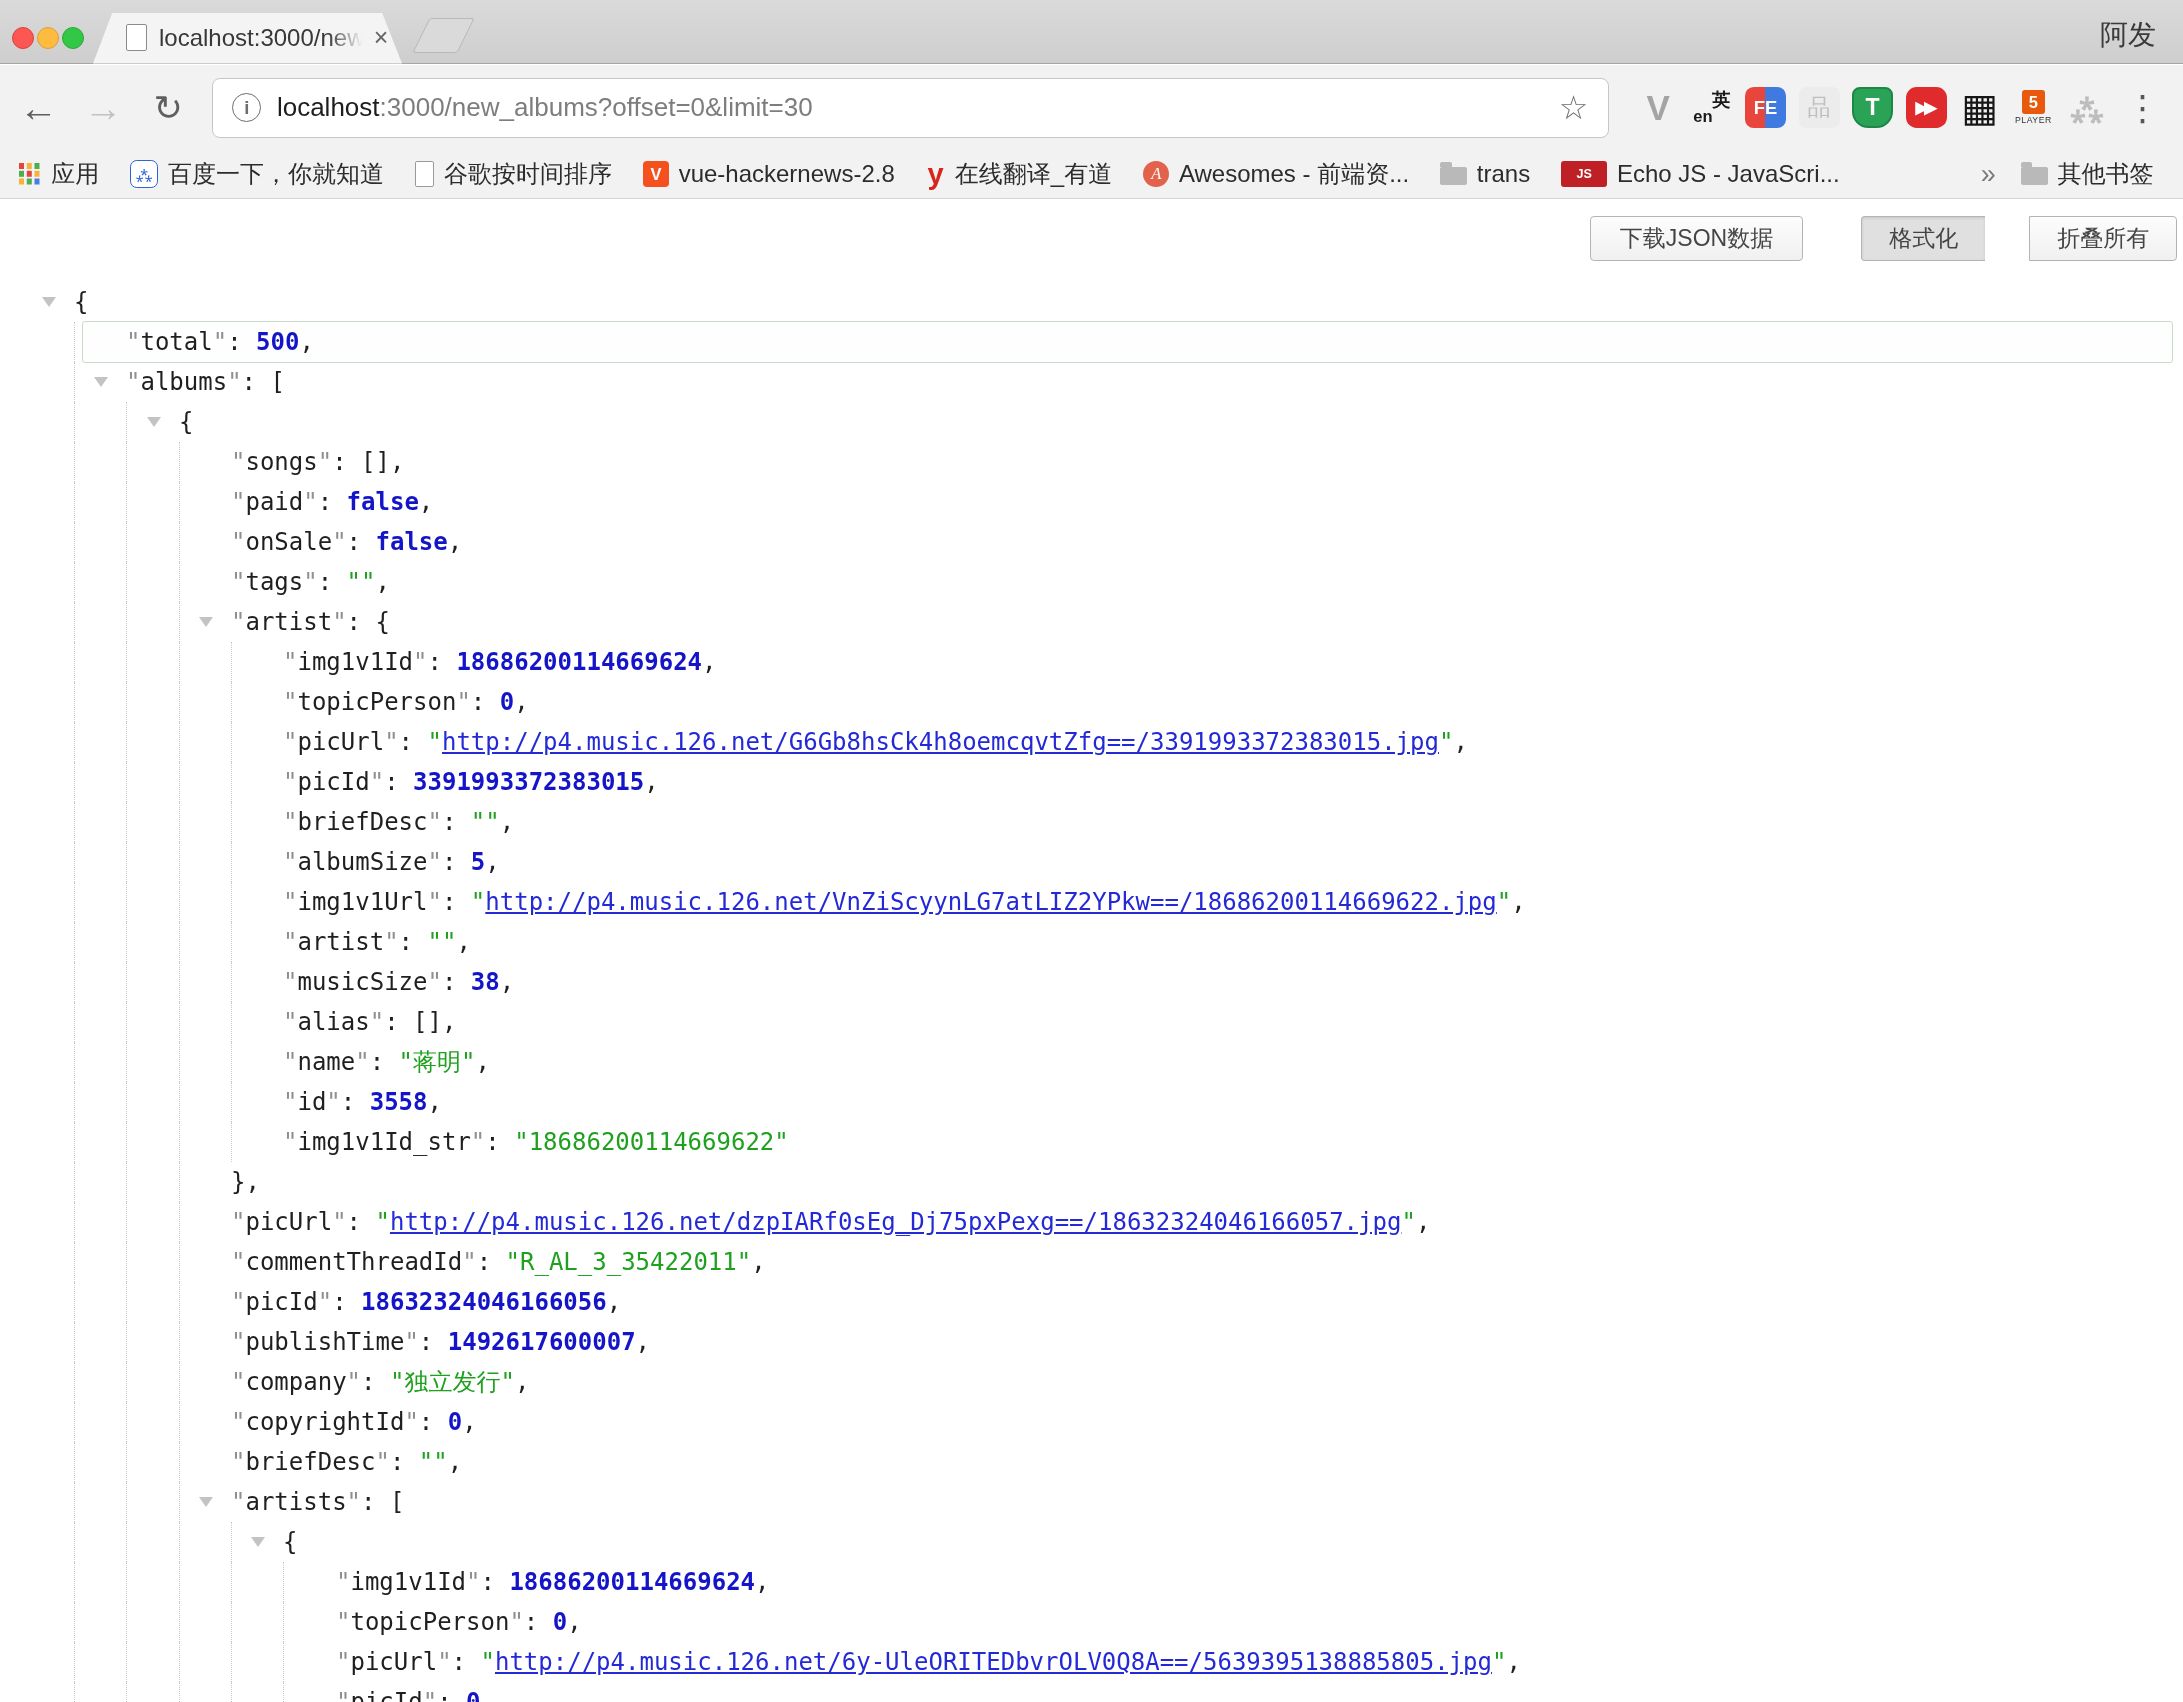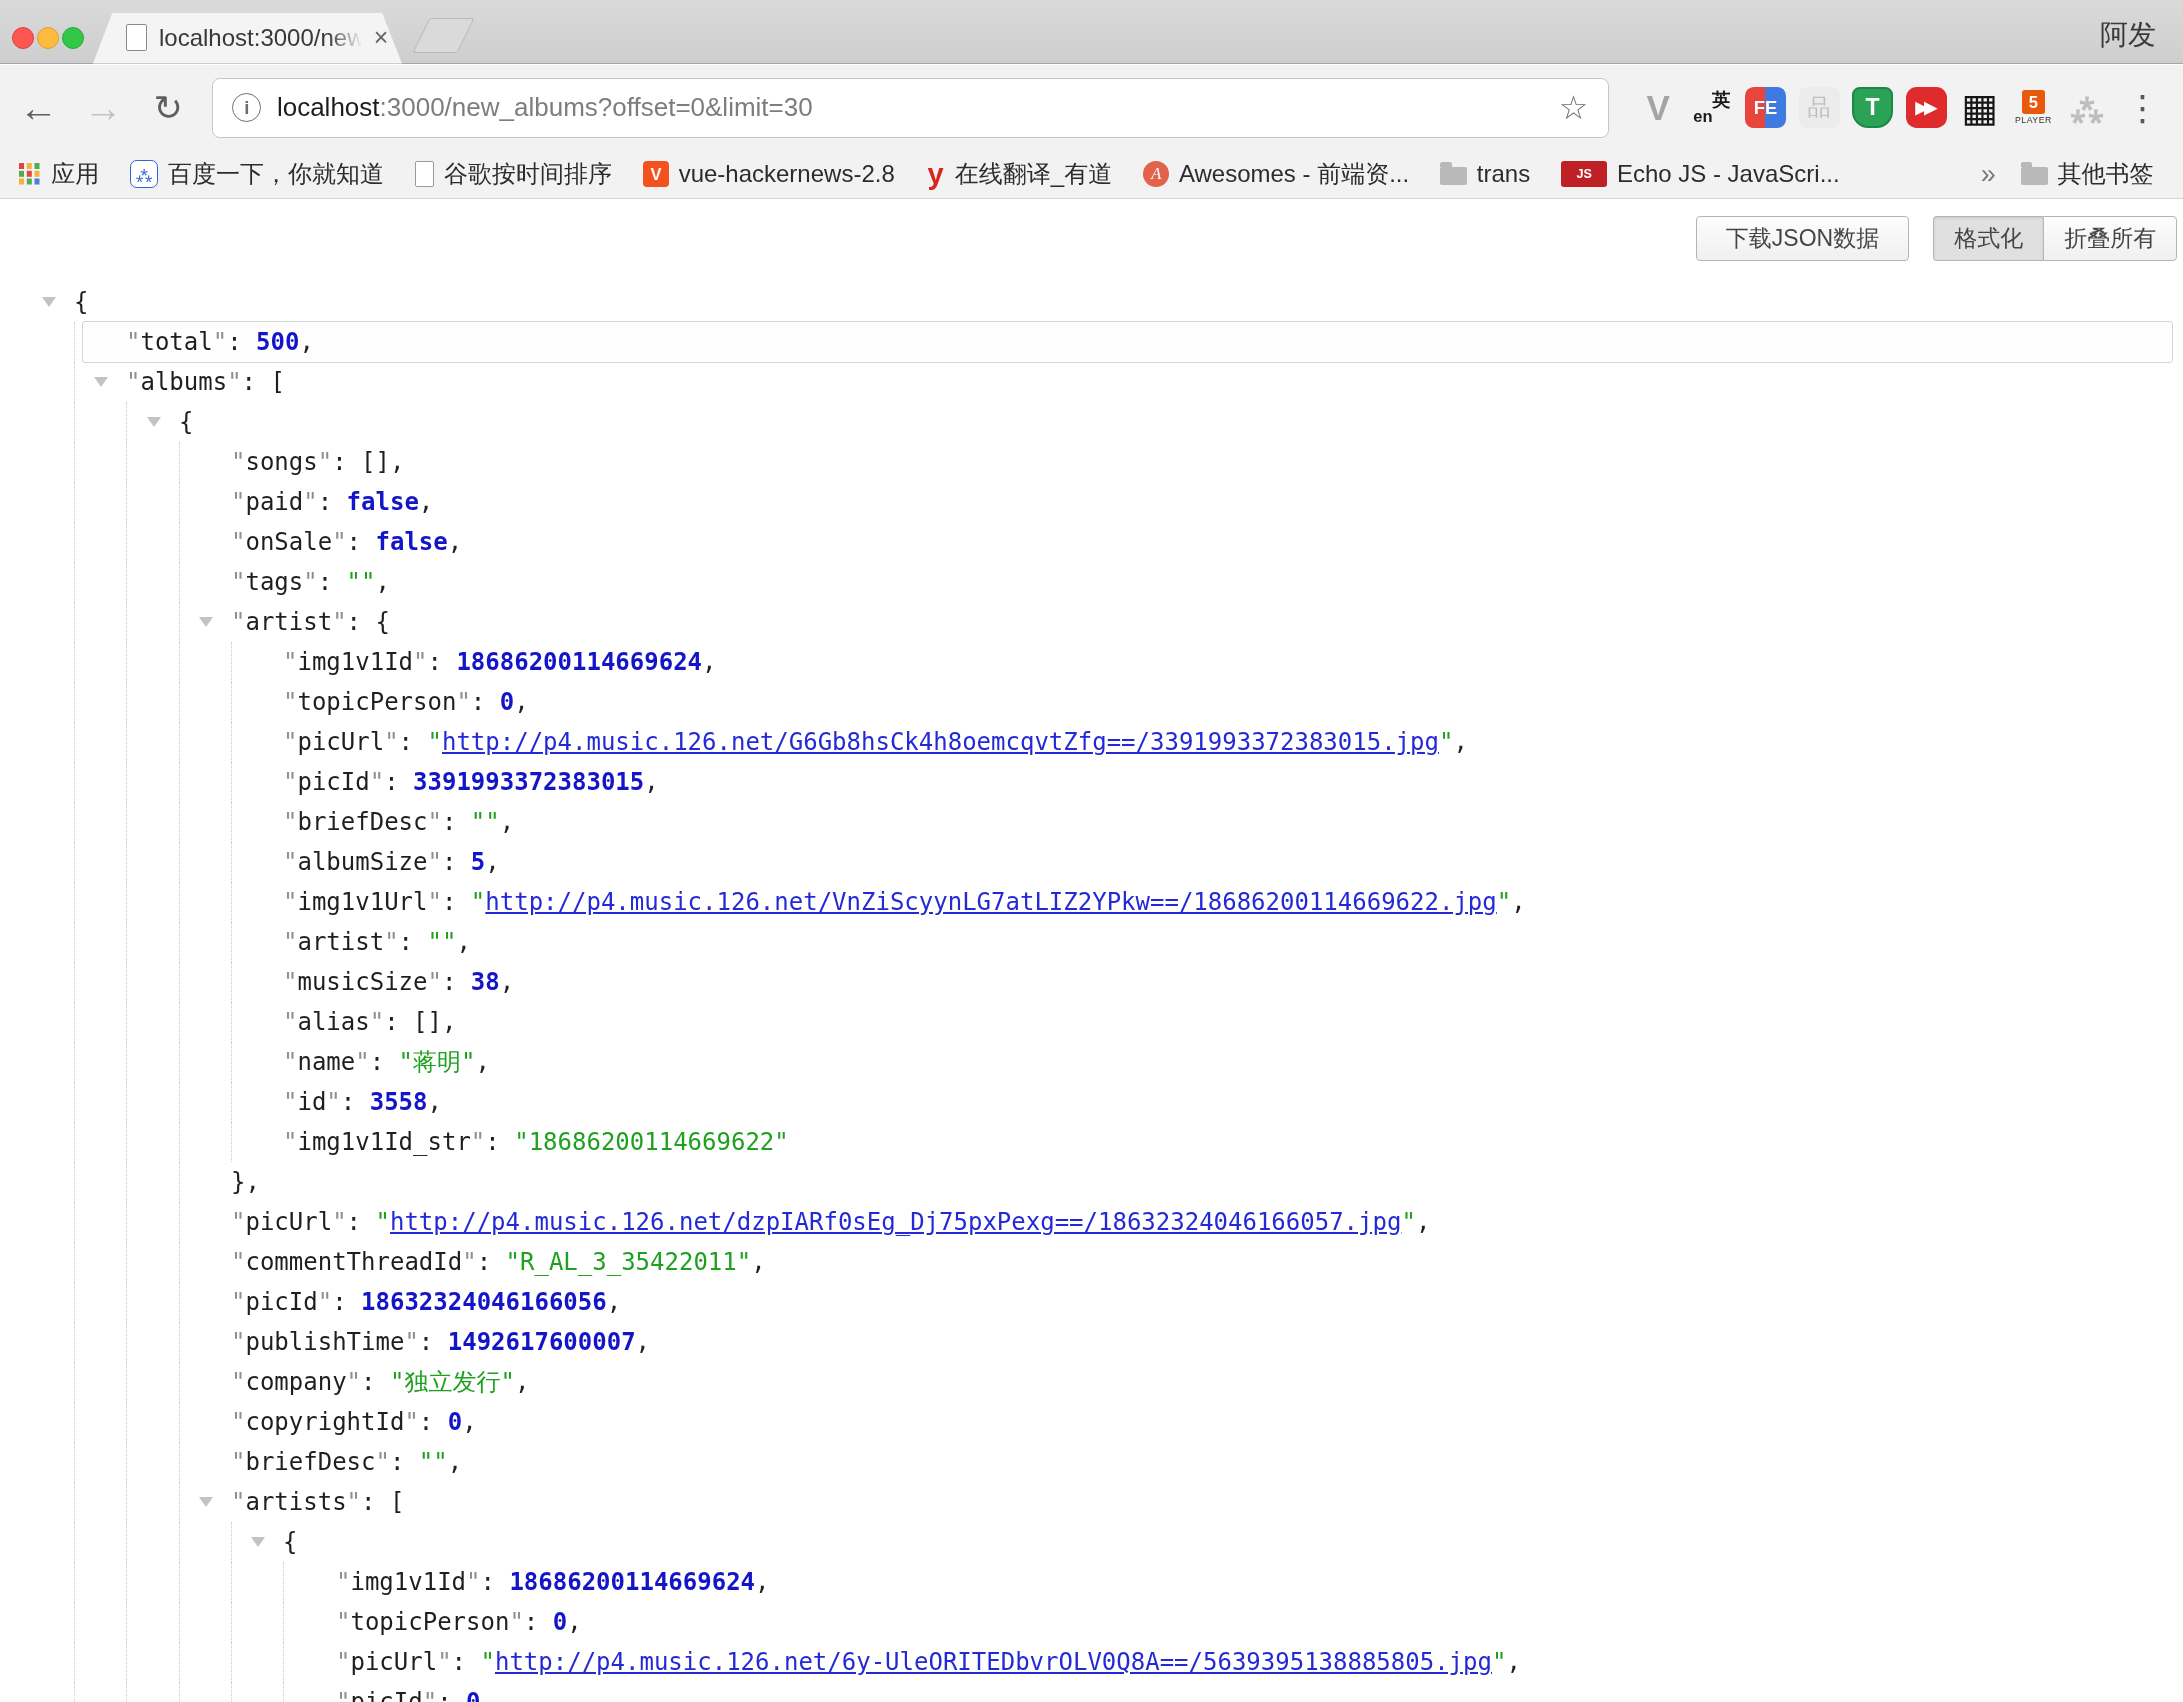--- a/index.html
+++ b/index.html
@@ -57,24 +57,24 @@
 .bi-baidu{width:28px;height:28px;border:1.9px solid #2f62d8;border-radius:6.8px;color:#2f62d8;font-size:14.6px;background:#fff;}
 .bi-page{width:19.4px;height:26px;border:1.9px solid #9a9a9a;border-radius:1.9px;background:#fff;}
 .bi-vue{width:26px;height:26px;background:#f4511e;color:#fff;font-size:16.5px;font-weight:bold;border-radius:3.9px;}
 .bi-youdao{color:#d7261e;font-size:29px;font-weight:bold;width:19.4px;}
 .bi-awesomes{width:26px;height:26px;background:#e2624b;color:#fff;border-radius:50%;font-size:16.5px;font-style:italic;font-family:"Liberation Serif",serif;}
 .bi-folder{width:27px;height:18.4px;background:#b9b9b9;border-radius:1.9px;position:relative;margin-top:3.9px;}
 .bi-folder::before{content:'';position:absolute;top:-4.9px;left:0;width:11.6px;height:4.9px;background:#b9b9b9;border-radius:1.9px 1.9px 0 0;}
 .bi-js{width:46px;height:26px;background:#bf2026;color:#fff;font-size:12.6px;font-weight:bold;border-radius:2.9px;}
 
 .content{position:absolute;top:200px;left:0;right:0;bottom:0;background:#fff;}
-.actions{position:absolute;top:15.5px;right:5.8px;display:flex;gap:24px;}
+.actions{position:absolute;top:15.5px;right:5.8px;display:flex;gap:14px;}
 .btn{font-family:"Liberation Sans",sans-serif;font-size:23px;color:#454545;background:linear-gradient(#fdfdfd,#f0f0f0);border:1px solid #b4b4b4;border-radius:3.9px;height:45px;padding:0 29px;}
 .seg{display:flex;}
-.seg .btn{border-radius:0;padding:0 20px;}
+.seg .btn{border-radius:0;padding:0 27px;margin-left:44px;}
 .seg .btn:first-child{border-radius:3.9px 0 0 3.9px;border-right:none;background:#e0e0e0;box-shadow:inset 0 1px 2.9px rgba(0,0,0,.12);}
 .seg .btn:last-child{border-radius:0 3.9px 3.9px 0;}
 
 .json-tree{position:absolute;top:82px;left:0;right:0;font-family:"DejaVu Sans Mono",monospace;font-size:24px;color:#2b2b2b;}
 .json-line{position:relative;height:40px;display:flex;align-items:center;}
 .guide{position:absolute;top:0;bottom:0;width:0;border-left:1px dotted #c9c9c9;}
 .arrow{position:absolute;top:14.6px;width:0;height:0;border-left:7.8px solid transparent;border-right:7.8px solid transparent;border-top:10.7px solid #c3c3c3;}
 .lc{position:relative;white-space:pre;z-index:1;}
 .q{color:#8f8f8f;}
 .k{color:#1f1f1f;}

